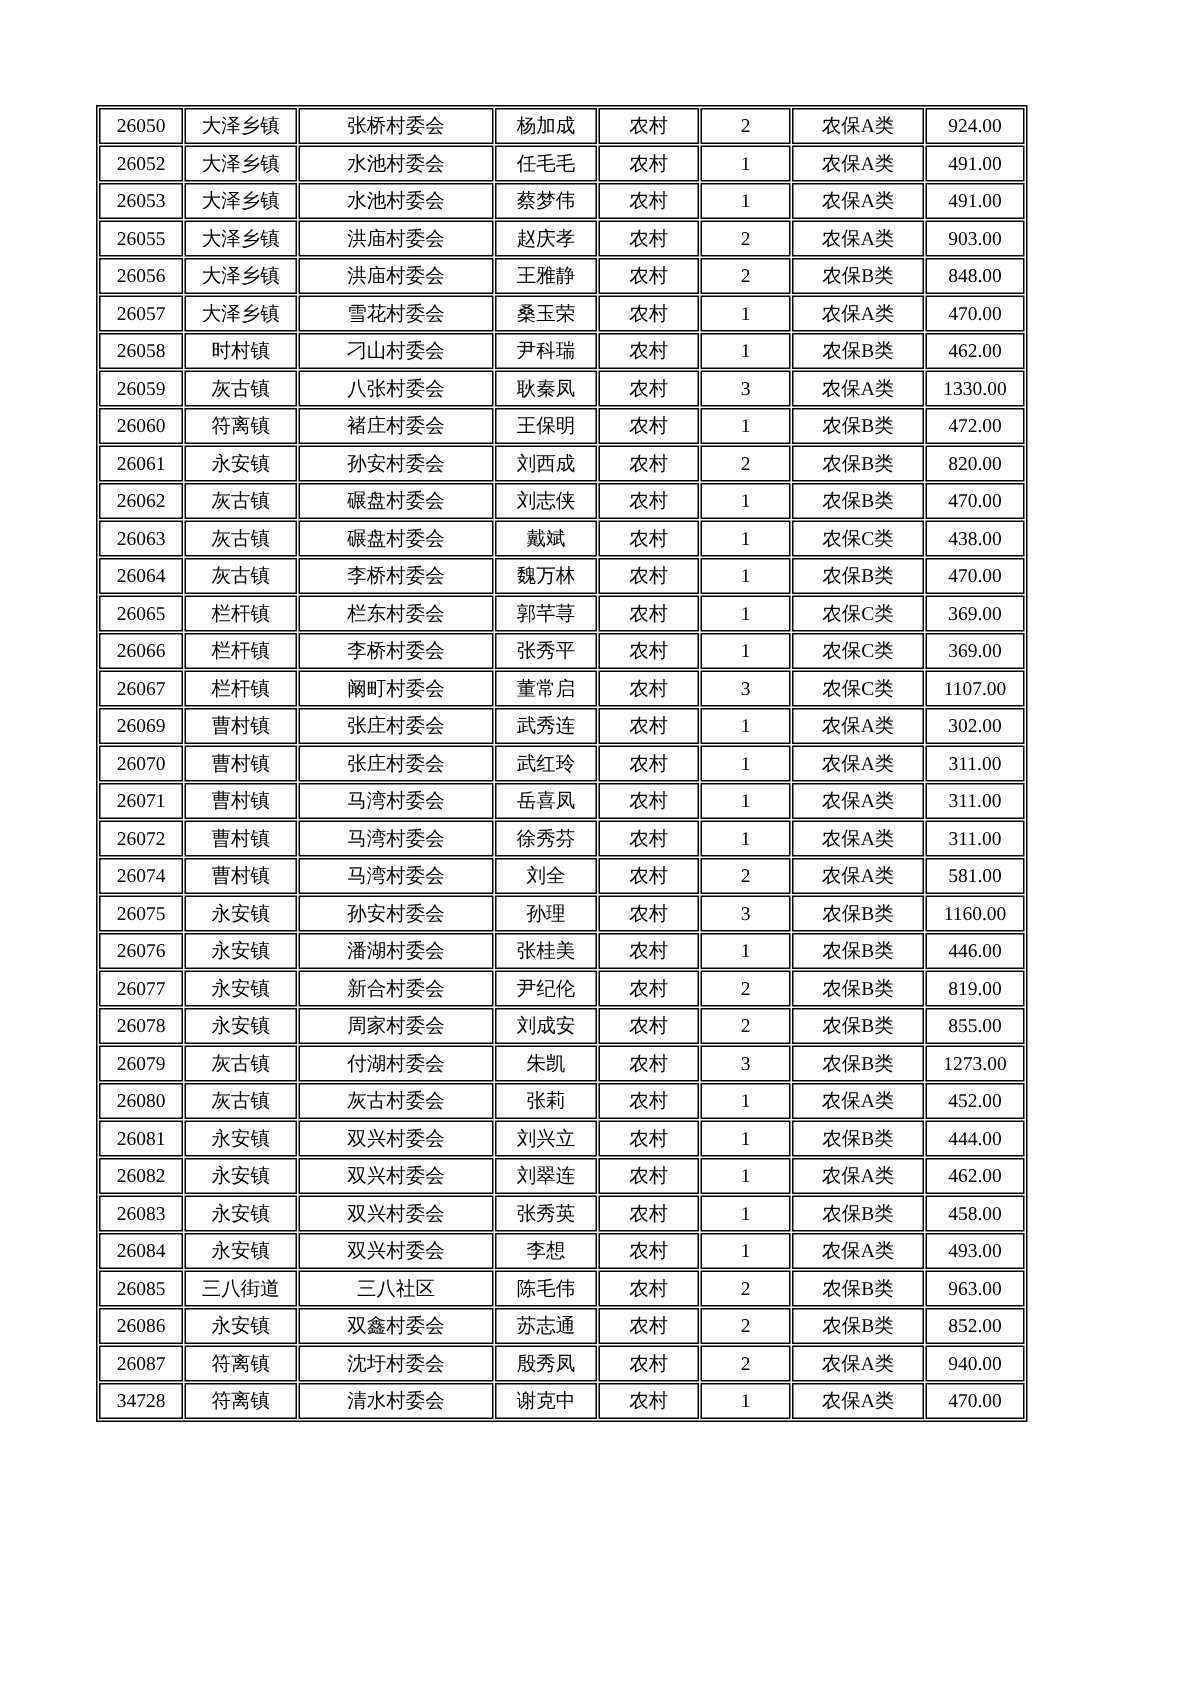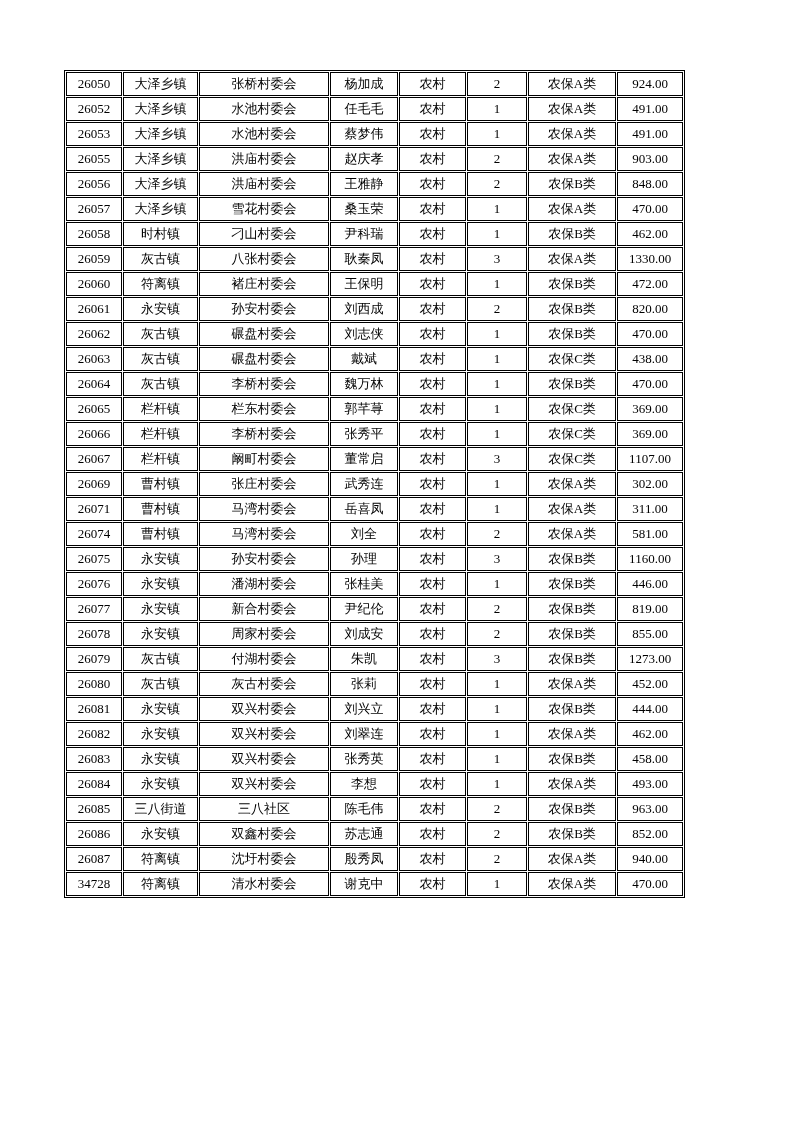--- a/index.html
+++ b/index.html
@@ -229,24 +229,44 @@
           <td>26069</td>
           <td>曹村镇</td>
           <td>张庄村委会</td>
           <td>武秀连</td>
           <td>农村</td>
           <td>1</td>
           <td>农保A类</td>
           <td>302.00</td>
         </tr>
         <tr>
+          <td>26070</td>
+          <td>曹村镇</td>
+          <td>张庄村委会</td>
+          <td>武红玲</td>
+          <td>农村</td>
+          <td>1</td>
+          <td>农保A类</td>
+          <td>311.00</td>
+        </tr>
+        <tr>
           <td>26071</td>
           <td>曹村镇</td>
           <td>马湾村委会</td>
           <td>岳喜凤</td>
+          <td>农村</td>
+          <td>1</td>
+          <td>农保A类</td>
+          <td>311.00</td>
+        </tr>
+        <tr>
+          <td>26072</td>
+          <td>曹村镇</td>
+          <td>马湾村委会</td>
+          <td>徐秀芬</td>
           <td>农村</td>
           <td>1</td>
           <td>农保A类</td>
           <td>311.00</td>
         </tr>
         <tr>
           <td>26074</td>
           <td>曹村镇</td>
           <td>马湾村委会</td>
           <td>刘全</td>

